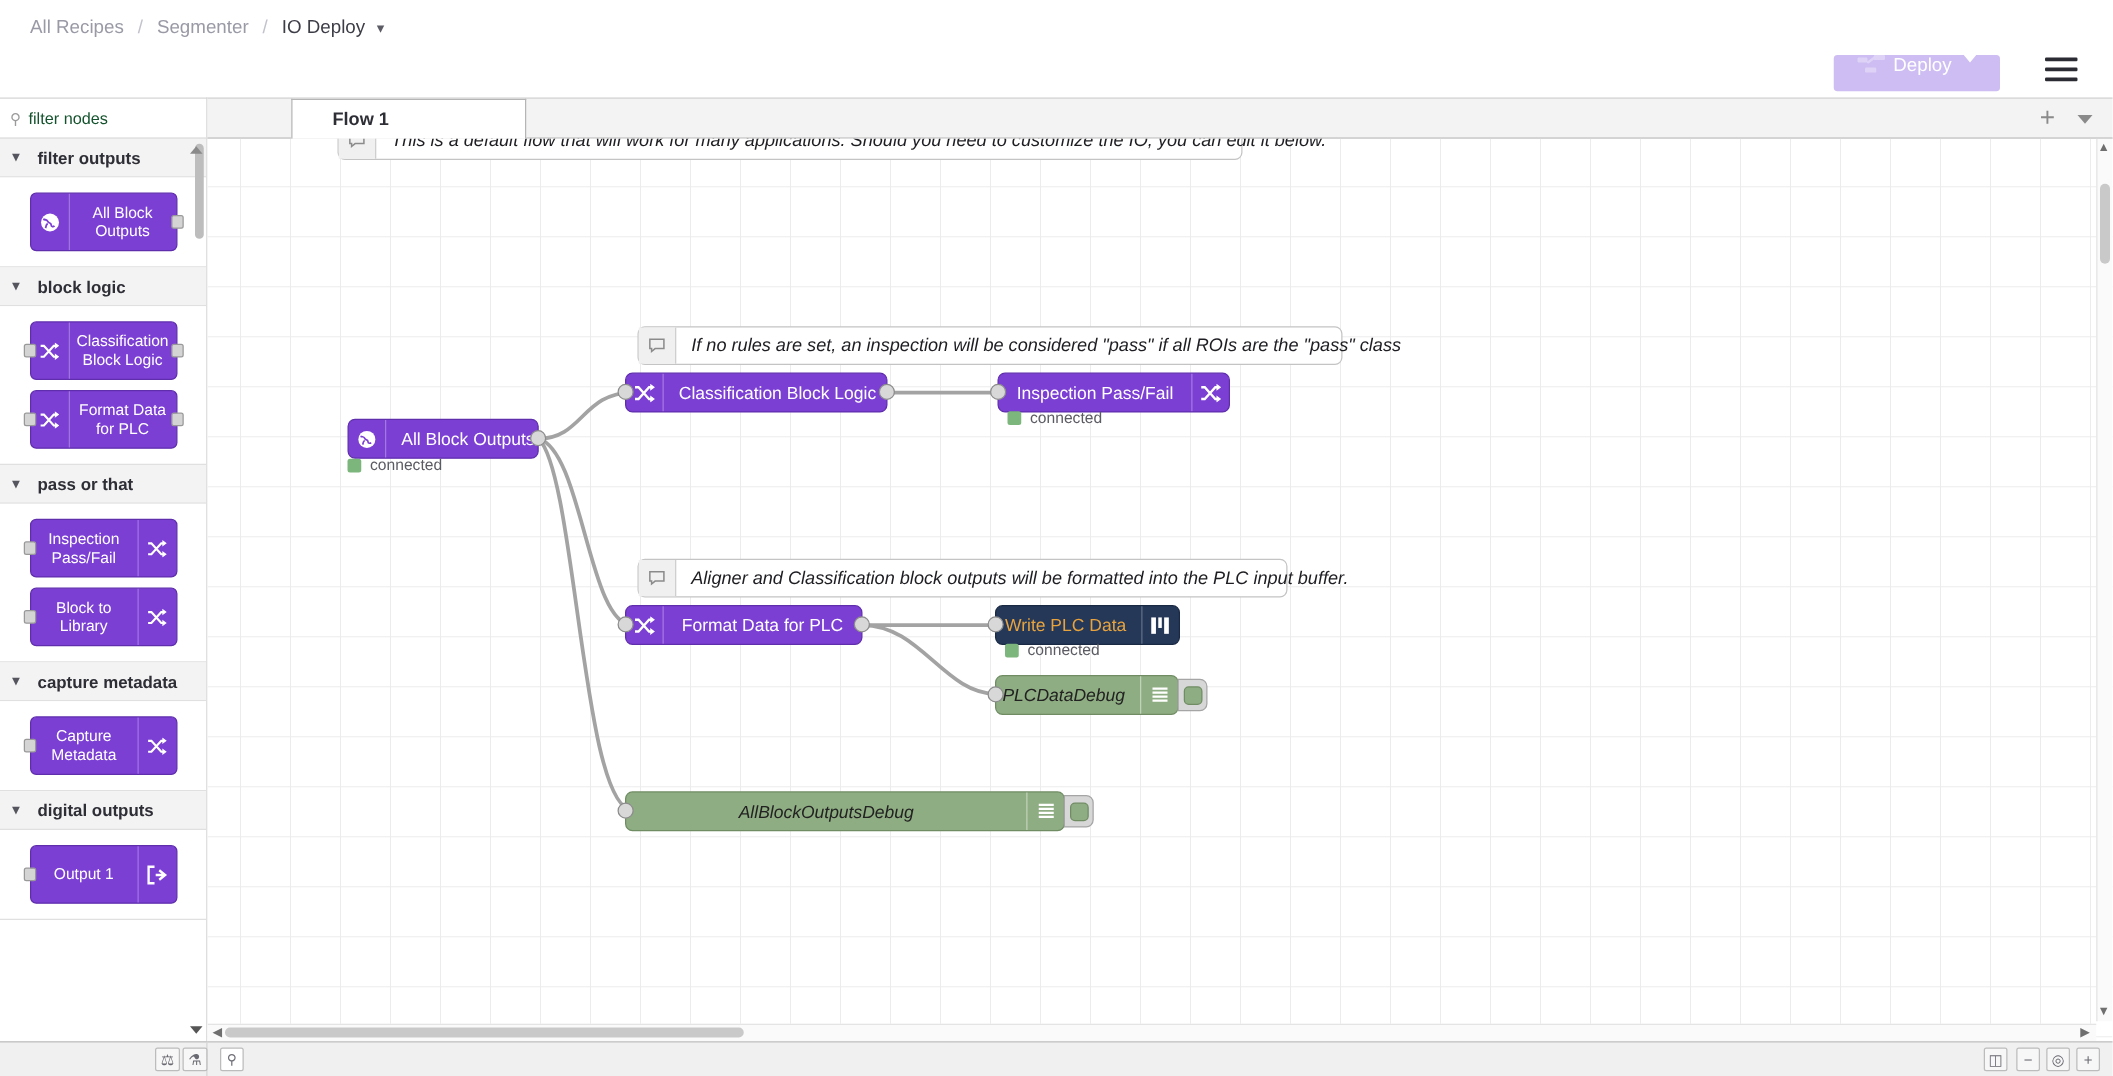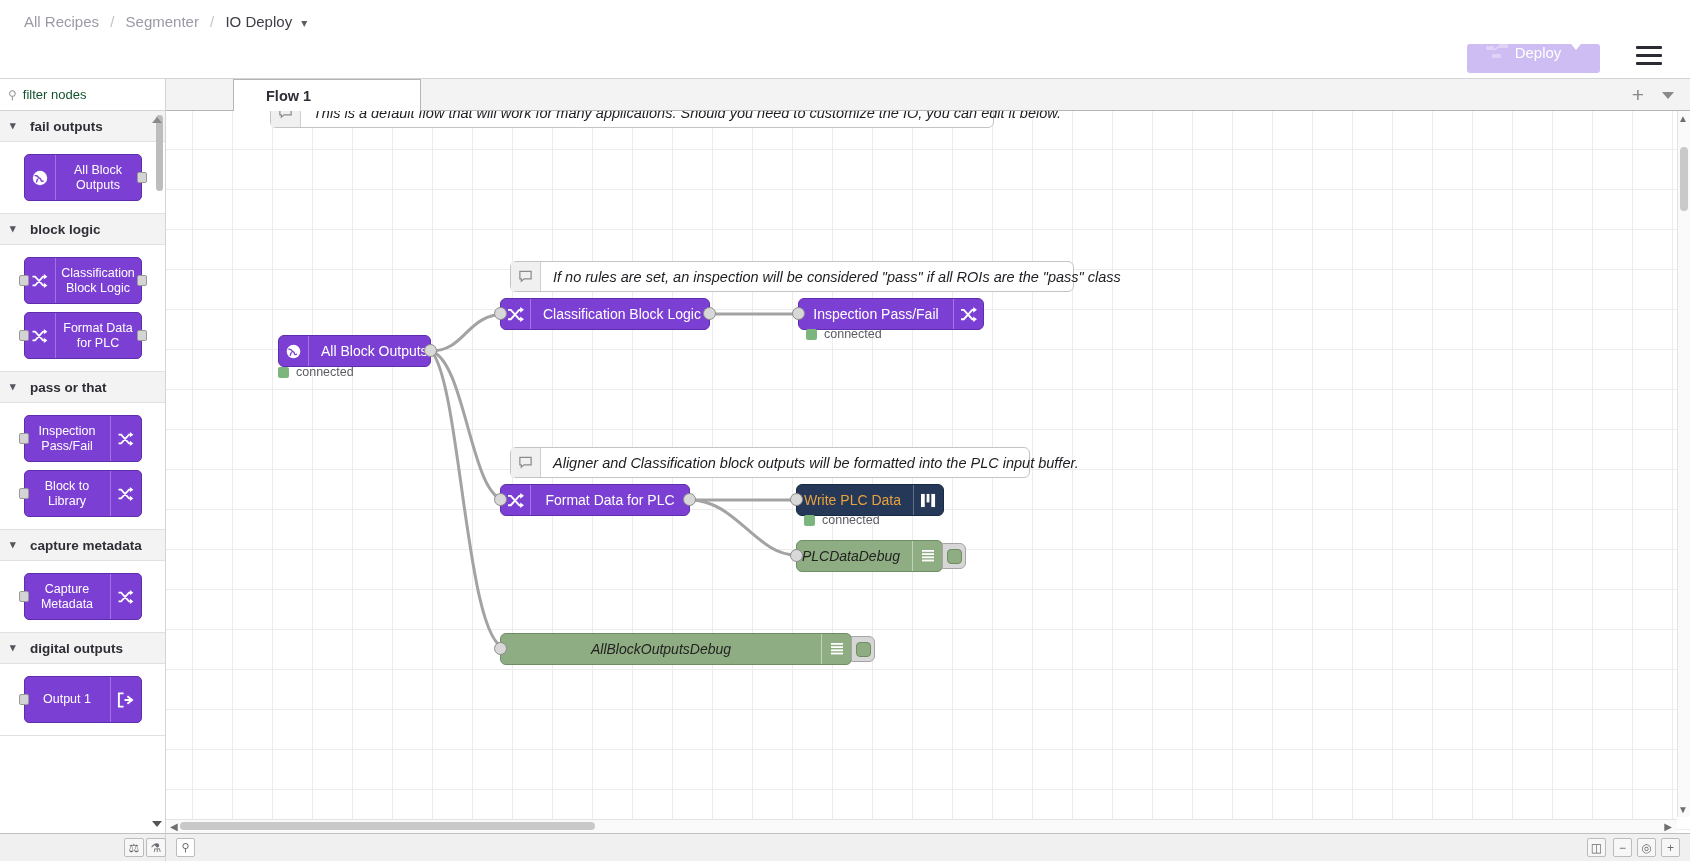--- a/index.html
+++ b/index.html
@@ -275,21 +275,21 @@
 </div>
 
 <div class="palette">
   <div class="palette-search">
     <span class="search-glyph">⚲</span>
     <span class="search-text">filter nodes</span>
   </div>
   <div id="palette-body">
       <div class="cat-header">
         <span class="cat-chev">▾</span>
-        <span>fail outputs</span>
+        <span>filter outputs</span>
       </div>
       <div class="cat-body">
         <div class="pnode icon-left">
           <span class="pn-icon">
             <svg class="icn" width="18" height="18" viewBox="0 0 20 20">
               <circle cx="10" cy="10" r="8" fill="#fff"></circle>
               <path d="M4 7c2 1 3 0 4 2s3 1 3 3 2 2 3 1M6 15c1-2 0-3 2-4" stroke="#7c3fd4" stroke-width="1.6" fill="none"></path>
             </svg>
           </span>
           <span class="pn-label">All Block Outputs</span>

